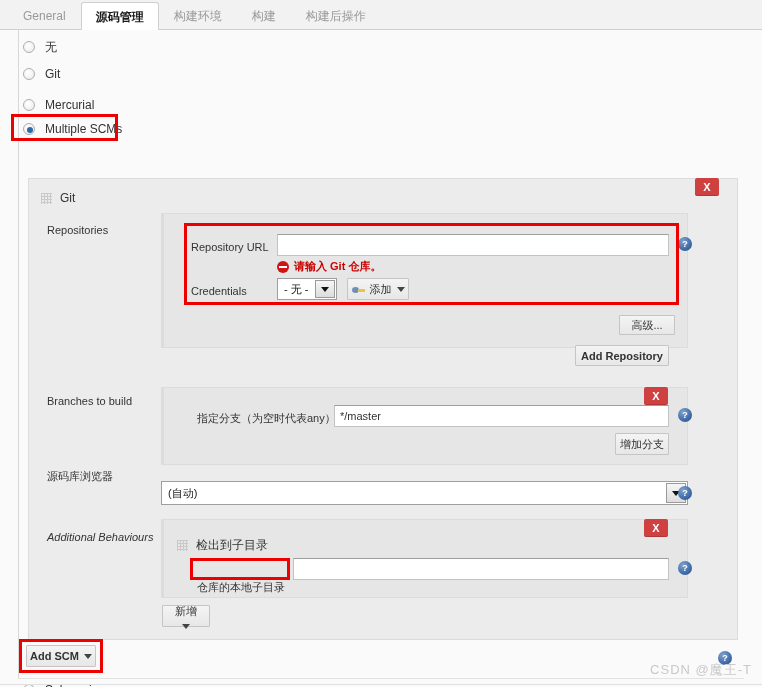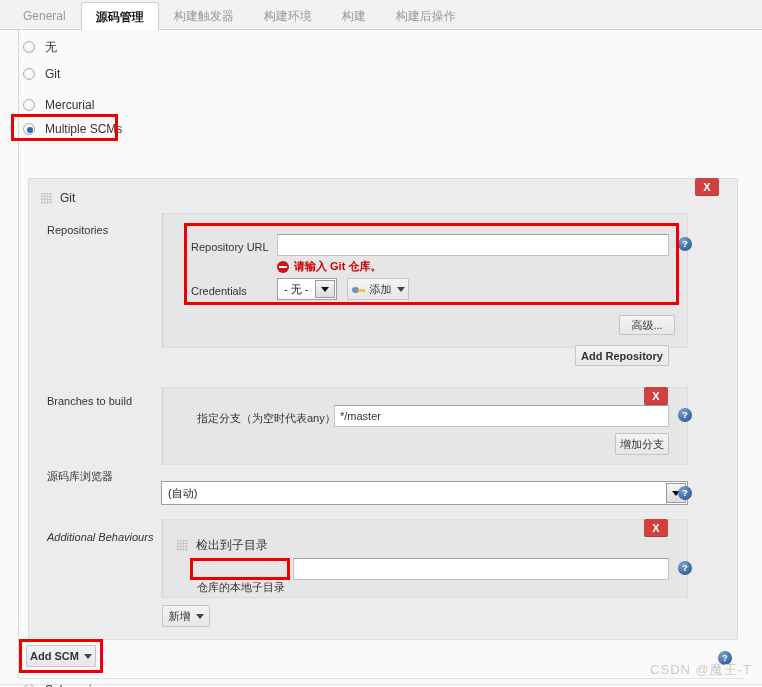--- a/index.html
+++ b/index.html
@@ -182,21 +182,20 @@
   .scm-footer-rule {
     position:absolute; left:18px; right:18px; height:1px; background:#e3e3e3;
   }
 </style>
 </head>
 <body>
 
 <div class="tabbar">
   <div class="tab">General</div>
   <div class="tab active">源码管理</div>
-  <div class="tab">构建触发器</div>
   <div class="tab">构建环境</div>
   <div class="tab">构建</div>
   <div class="tab">构建后操作</div>
 </div>
 
 <div class="page">
 
   <div class="leftrule"></div>
 
   <div class="radio-row" style="top:4px;">
@@ -280,21 +279,21 @@
 
     <div class="scm-header" style="left:148px; top:358px;">
       <span class="grip"></span>
       <span class="scm-title" style="font-weight:normal;">检出到子目录</span>
     </div>
 
     <div class="sub-label" style="left:168px; top:401px;">仓库的本地子目录</div>
     <input class="txt" style="left: 264px; top: 379px; width: 376px;" value="">
     <div class="help" style="left:649px; top:382px;">?</div>
 
-    <div class="btn" style="left:133px; top:426px; width:48px; height:22px;">
+    <div class="btn" style="left:133px; top:426px; width:48px; height:22px;flex-direction:column;">
       <span>新增</span>
       <span class="caret"></span>
     </div>
 
     <div class="redbox" style="left:161px; top:379px; width:100px; height:22px;"></div>
   </div>
 
   <div class="btn bold" style="left:26px; top:615px; width:70px; height:22px;">
     <span>Add SCM</span>
     <span class="caret"></span>

